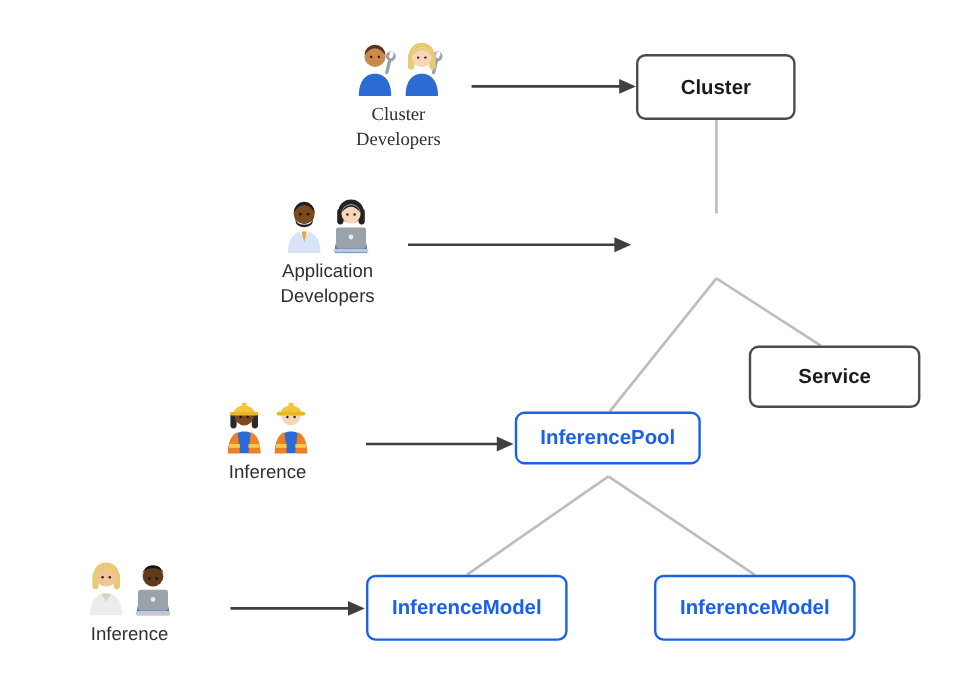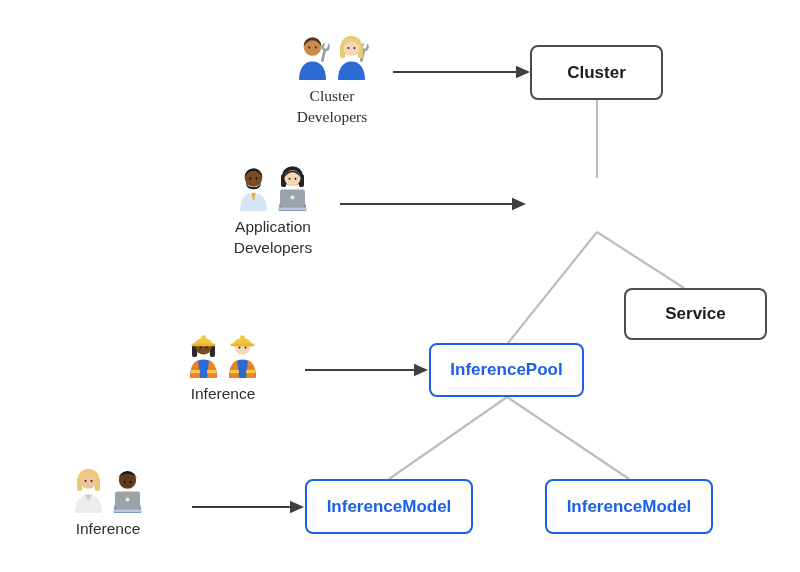--- a/index.html
+++ b/index.html
@@ -86,21 +86,21 @@
       <polygon points="304,507 290,500.8 290,513.2" fill="#3f3f3f"></polygon>
     </g>
   </svg>
 
   <div class="node std" style="left:530px; top:45px; width:133px; height:55px;">
     <span>Cluster</span>
   </div>
   <div class="node std" style="left:612px; top:288px; width:143px; height:52px;margin-left:12px;">
     <span>Service</span>
   </div>
-  <div class="node ext" style="left:429px; top:343px; width:155px; height:54px;text-align:center;">
+  <div class="node ext" style="left:429px; top:343px; width:155px; height:44px;text-align:center;">
     <span>InferencePool</span>
   </div>
   <div class="node ext" style="left:305px; top:479px; width:168px; height:55px;">
     <span>InferenceModel</span>
   </div>
   <div class="node ext" style="left:545px; top:479px; width:168px; height:55px;">
     <span>InferenceModel</span>
   </div>
 
   <div class="actor" style="left:252px; top:32px; width:160px;font-family:Liberation Serif, serif;">

